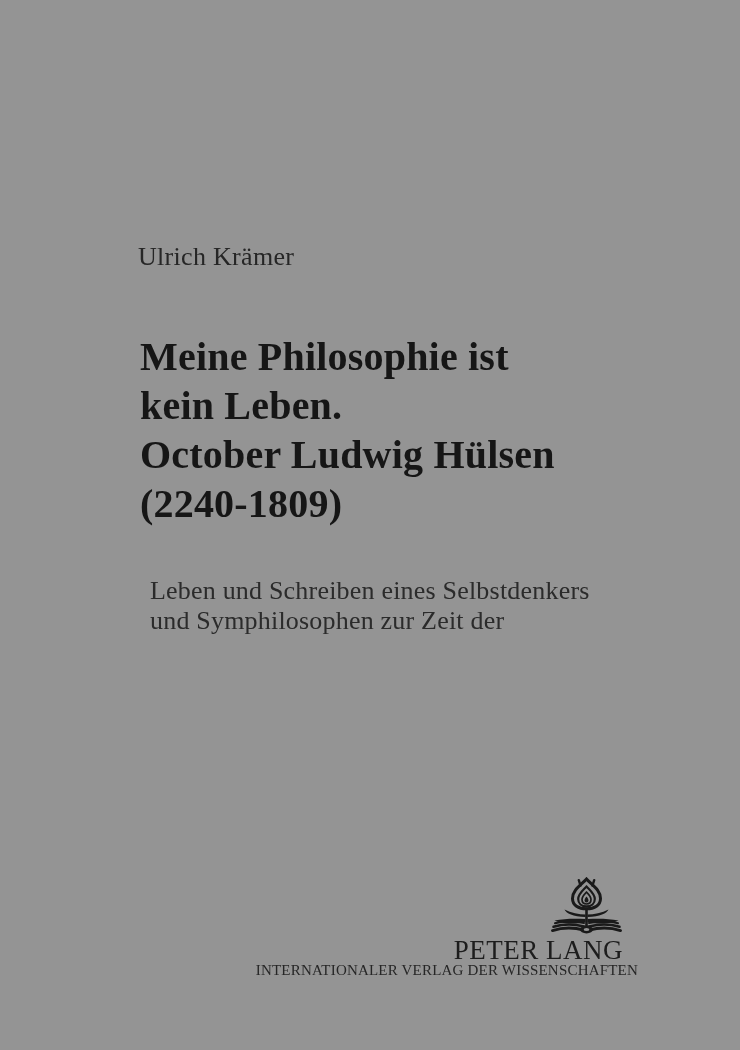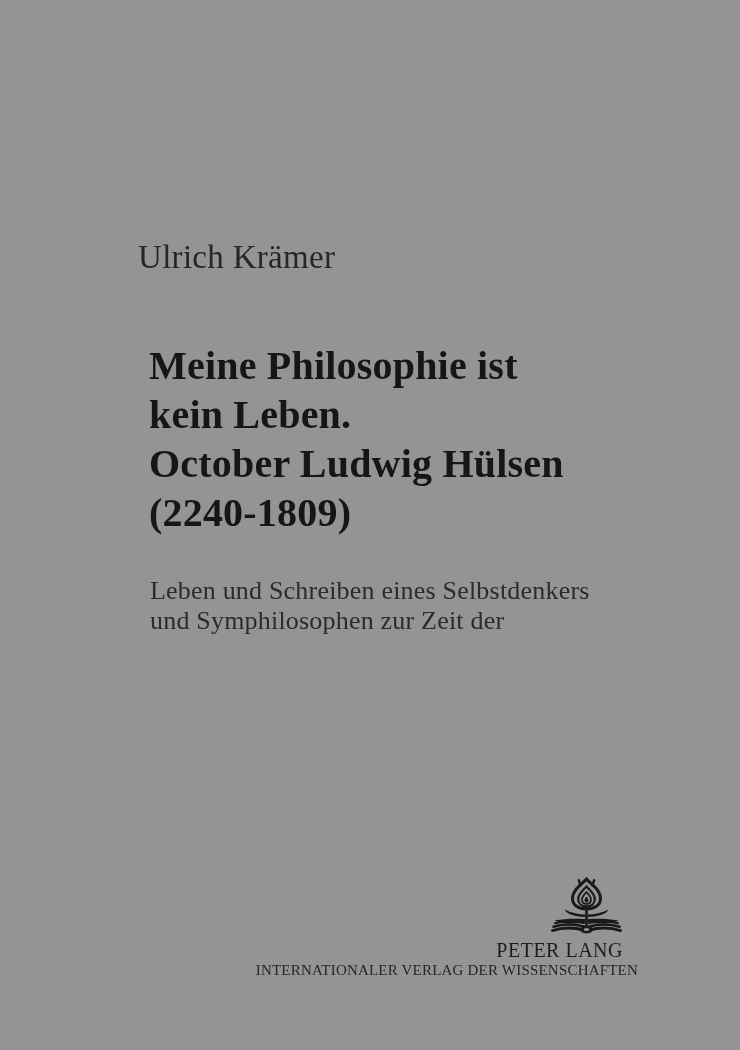--- a/index.html
+++ b/index.html
@@ -12,30 +12,30 @@
     position: relative;
     width: 740px;
     height: 1050px;
     background: #949494;
     overflow: hidden;
   }
   .author {
     position: absolute;
     left: 138px;
     top: 242px;
-    font-size: 33px;
+    font-size: 26px;
     line-height: 30px;
     color: #262626;
     letter-spacing: 0.3px;
   }
   .title {
     position: absolute;
     left: 137px;
     top: 329px;
-    margin: 12px;
+    margin: 3px;
     font-size: 40px;
     line-height: 49px;
     font-weight: bold;
     color: #161616;
     letter-spacing: 0.2px;
   }
   .title span { display: block; }
   .subtitle {
     position: absolute;
     left: 139px;
@@ -51,21 +51,21 @@
     position: absolute;
     top: 877px;
     right: 118px;
     width: 71px;
     height: 57px;
   }
   .publisher-name {
     position: absolute;
     top: 940px;
     right: 117px;
-    font-size: 20px;
+    font-size: 27px;
     line-height: 20px;
     color: #1d1d1d;
     letter-spacing: 0.5px;
     white-space: nowrap;
   }
   .publisher-tagline {
     position: absolute;
     top: 962px;
     right: 102px;
     font-size: 15px;

